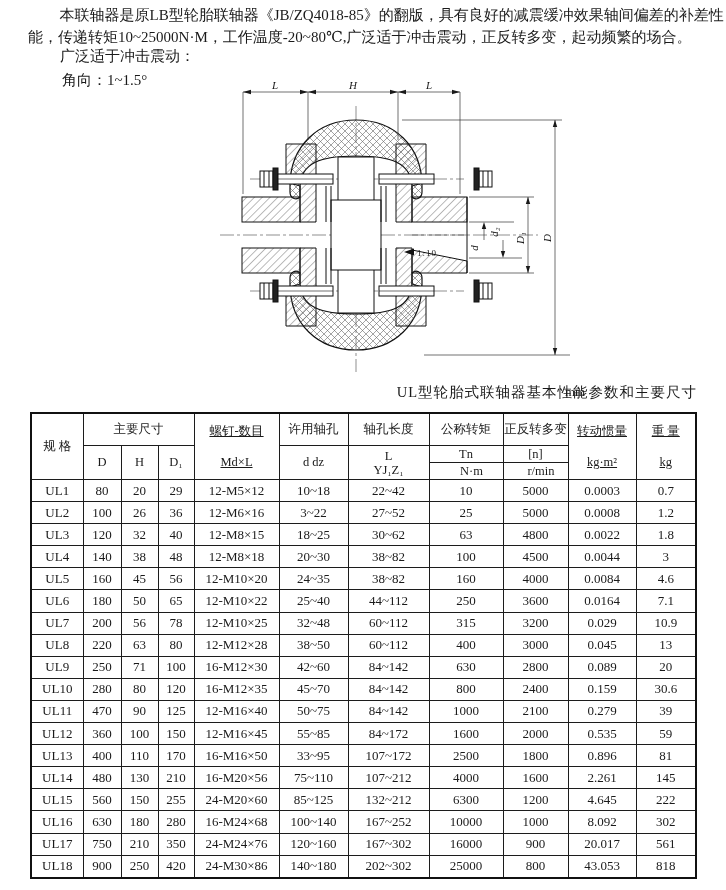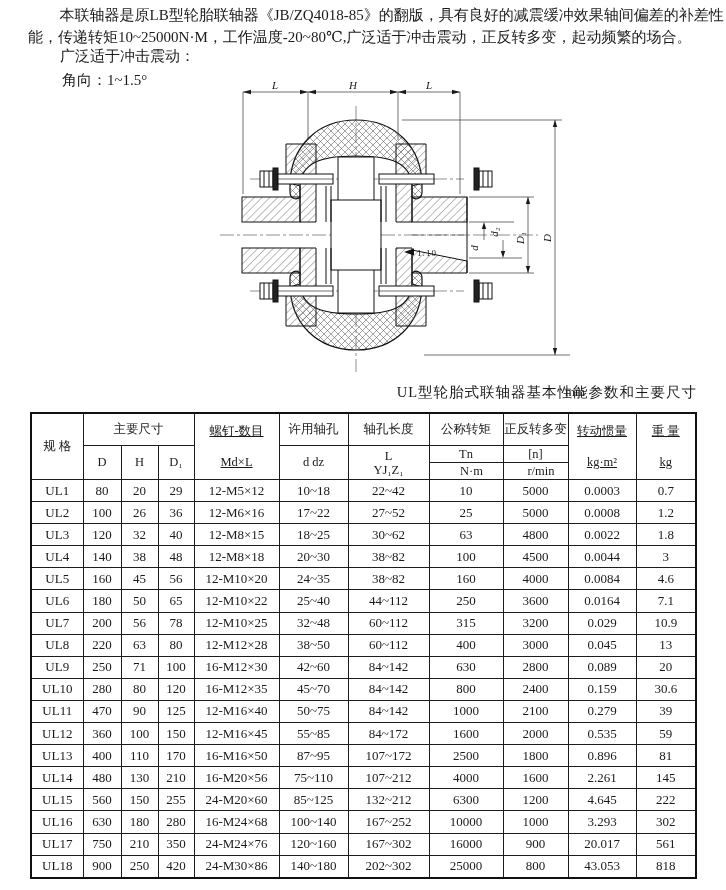--- a/index.html
+++ b/index.html
@@ -272,21 +272,21 @@
         <td>5000</td>
         <td>0.0003</td>
         <td>0.7</td>
       </tr>
       <tr>
         <td>UL2</td>
         <td>100</td>
         <td>26</td>
         <td>36</td>
         <td>12-M6×16</td>
-        <td>17~22</td>
+        <td>3~22</td>
         <td>27~52</td>
         <td>25</td>
         <td>5000</td>
         <td>0.0008</td>
         <td>1.2</td>
       </tr>
       <tr>
         <td>UL3</td>
         <td>120</td>
         <td>32</td>
@@ -415,21 +415,21 @@
         <td>2000</td>
         <td>0.535</td>
         <td>59</td>
       </tr>
       <tr>
         <td>UL13</td>
         <td>400</td>
         <td>110</td>
         <td>170</td>
         <td>16-M16×50</td>
-        <td>87~95</td>
+        <td>33~95</td>
         <td>107~172</td>
         <td>2500</td>
         <td>1800</td>
         <td>0.896</td>
         <td>81</td>
       </tr>
       <tr>
         <td>UL14</td>
         <td>480</td>
         <td>130</td>
@@ -458,21 +458,21 @@
       <tr>
         <td>UL16</td>
         <td>630</td>
         <td>180</td>
         <td>280</td>
         <td>16-M24×68</td>
         <td>100~140</td>
         <td>167~252</td>
         <td>10000</td>
         <td>1000</td>
-        <td>3.293</td>
+        <td>8.092</td>
         <td>302</td>
       </tr>
       <tr>
         <td>UL17</td>
         <td>750</td>
         <td>210</td>
         <td>350</td>
         <td>24-M24×76</td>
         <td>120~160</td>
         <td>167~302</td>

